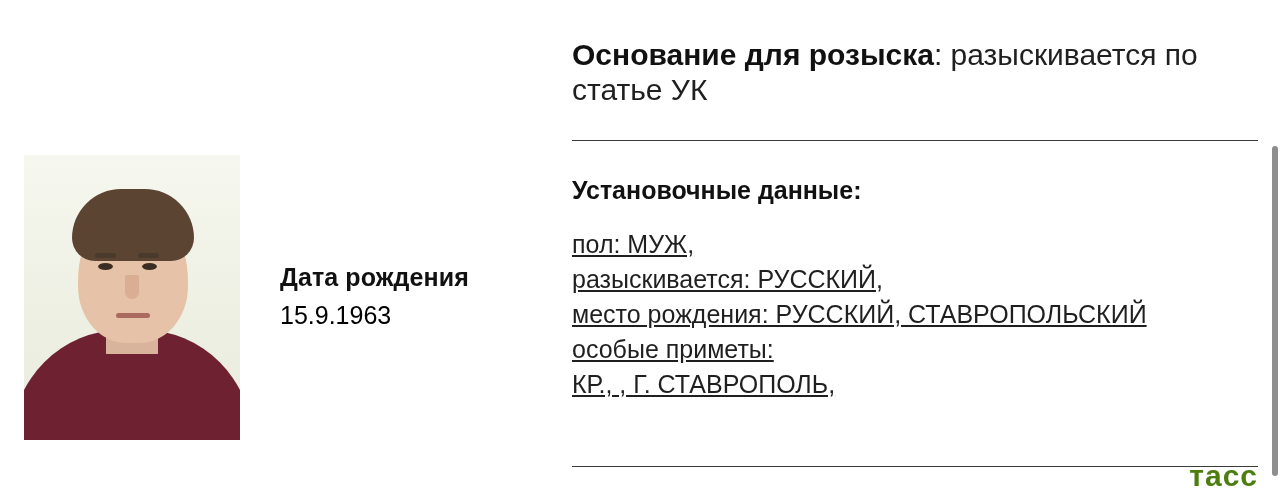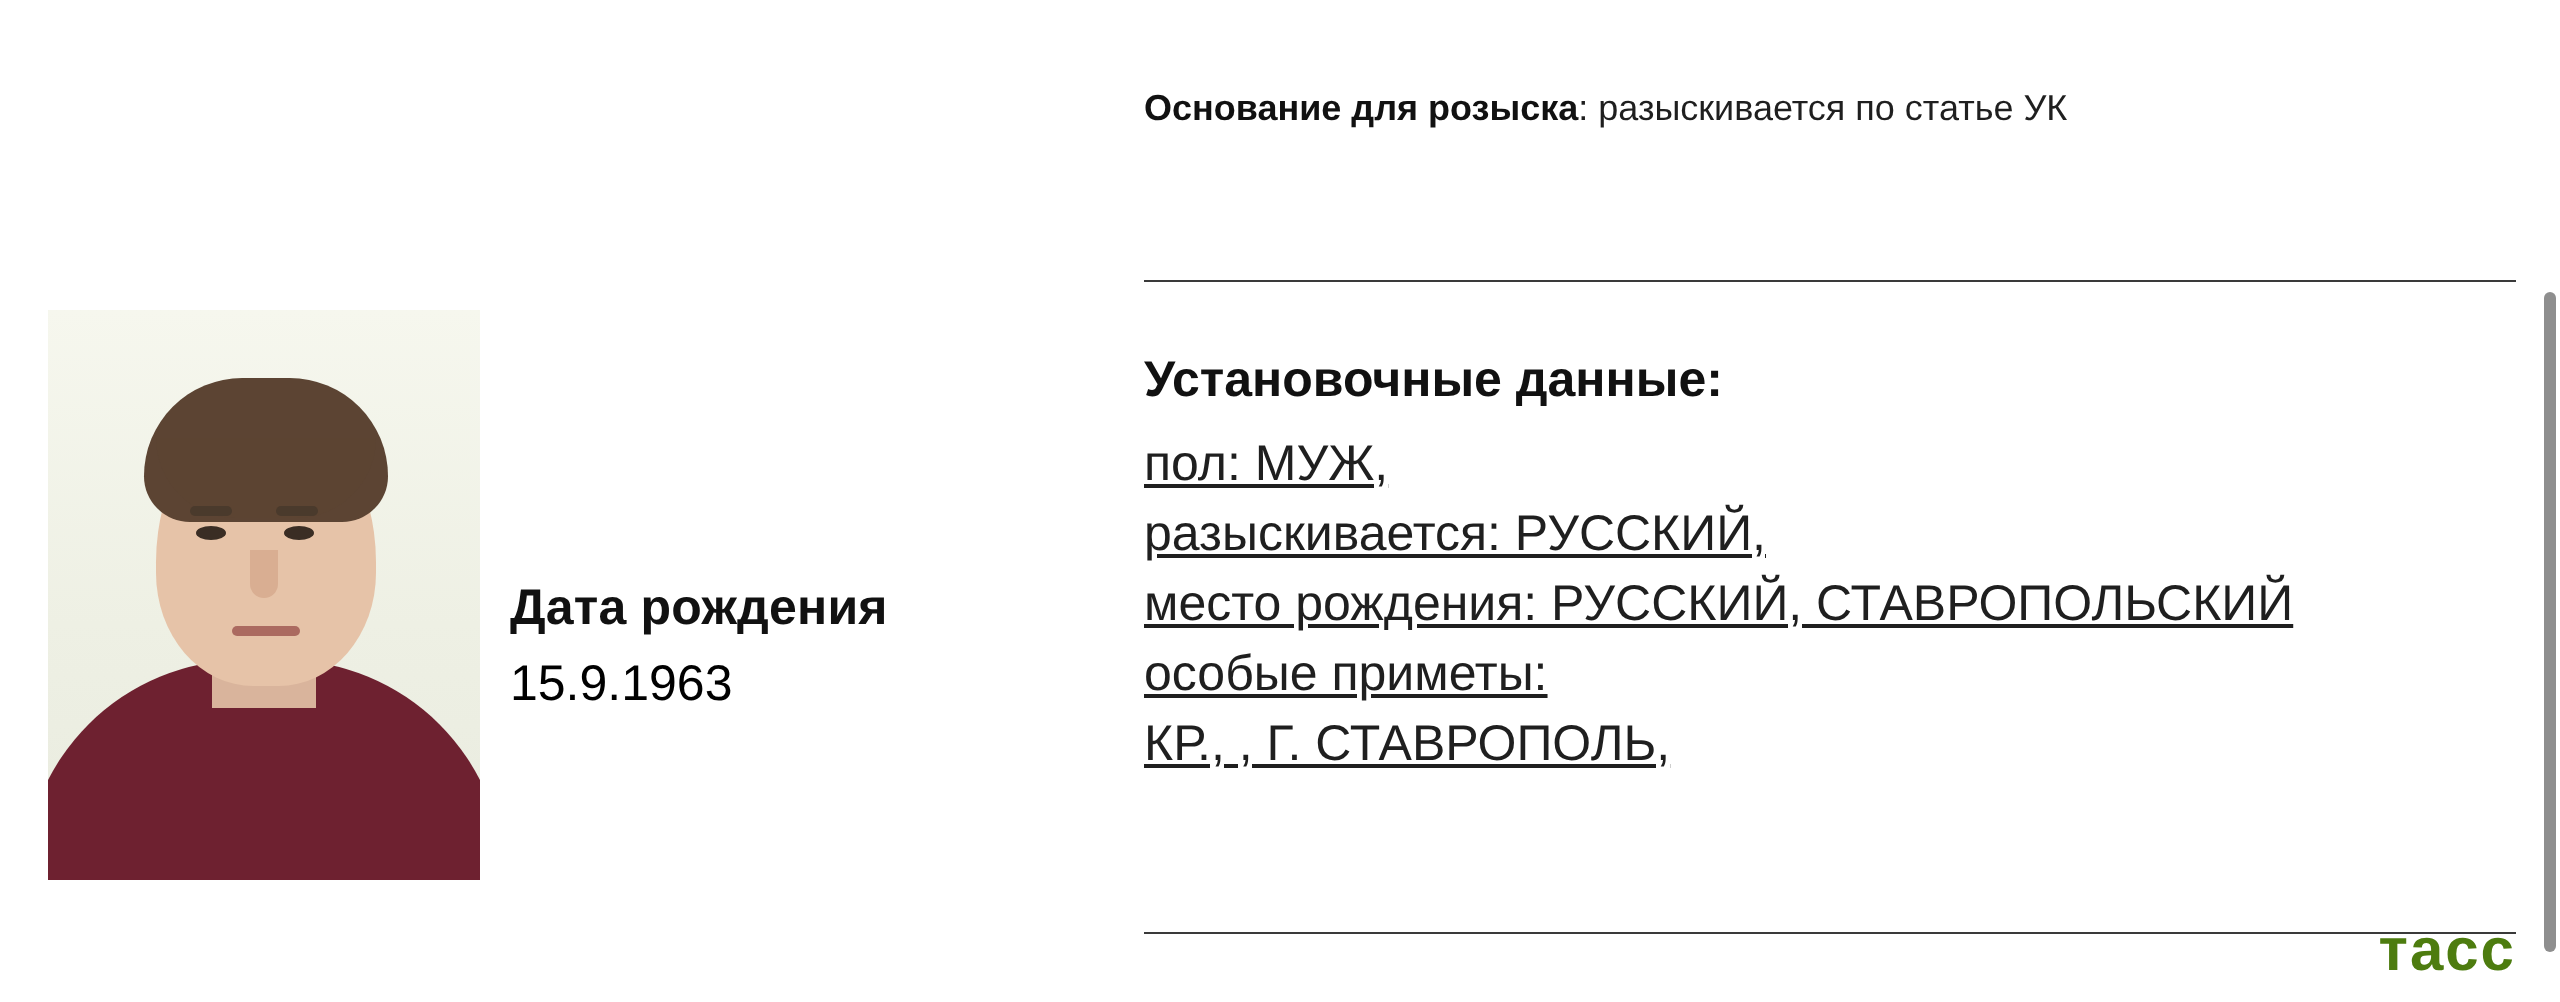--- a/index.html
+++ b/index.html
@@ -119,24 +119,23 @@
     left: 92px;
     top: 158px;
     width: 34px;
     height: 5px;
     background: #ab6a60;
     border-radius: 4px;
   }
 
   .dob-block {
     position: absolute;
-    left: 255px;
+    left: 280px;
     top: 262px;
     width: 250px;
-    margin-top: 27px;
   }
   .dob-title {
     font-size: 25px;
     font-weight: bold;
     line-height: 30px;
     color: #111111;
     letter-spacing: .1px;
   }
   .dob-value {
     font-size: 25px;
@@ -147,21 +146,21 @@
 
   
   .right-col {
     position: absolute;
     left: 572px;
     top: 0;
     width: 686px;
     height: 501px;
   }
   .para {
-    font-size: 18px;
+    font-size: 30px;
     line-height: 35px;
     color: #1f1f1f;
   }
   .para b {
     font-weight: bold;
     color: #111111;
   }
   .reason {
     position: absolute;
     top: 37px;
@@ -182,21 +181,21 @@
     position: absolute;
     top: 173px;
     left: 0;
     width: 686px;
   }
   .details-title {
     font-size: 25px;
     font-weight: bold;
     line-height: 34px;
     color: #111111;
-    margin-bottom: 8px;
+    margin-bottom: 20px;
   }
   .details-line {
     font-size: 25px;
     line-height: 35px;
     color: #1f1f1f;
     white-space: pre-wrap;
     text-decoration: underline;
   }
 
   

